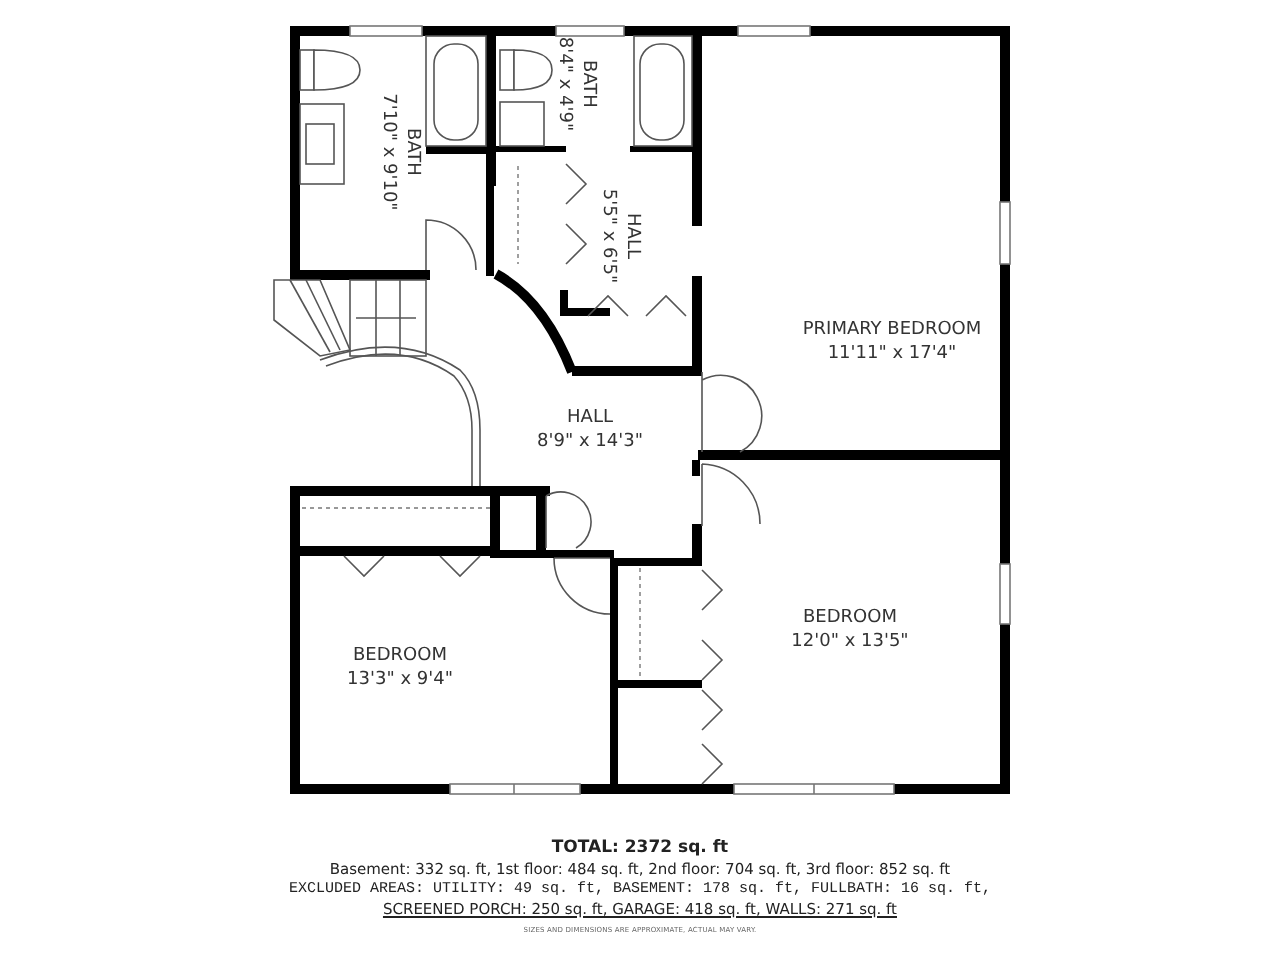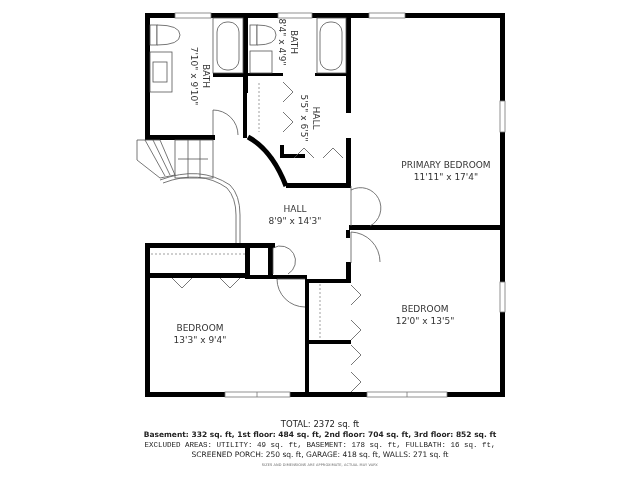--- a/index.html
+++ b/index.html
@@ -1,21 +1,21 @@
 <!DOCTYPE html>
 <html><head>
   <meta charset="utf-8">
   <style>
     html, body { margin: 0; padding: 0; background: #ffffff; }
     body { width: 640px; height: 480px; position: relative; overflow: hidden; font-family: "DejaVu Sans", sans-serif; }
     #plan { position: absolute; left: 0; top: 0; }
     .lbl { position: absolute; color: #333; text-align: center; white-space: nowrap; font-size: 9px; line-height: 12px; }
     .rot { transform-origin: center center; }
     .footer { position: absolute; left: 0; width: 640px; text-align: center; color: #222; }
-    .f-total { top: 419px; font-size: 8.5px; font-weight: normal; }
+    .f-total { top: 419px; font-size: 8.5px; font-weight: bold; }
     .f-line { font-size: 7.5px; line-height: 10px; }
     .f-small { top: 463px; font-size: 3.5px; color: #666; letter-spacing: 0.1px; }
   </style>
 </head>
 <body>
 
 <svg id="plan" width="640" height="480" viewBox="0 0 640 480" xmlns="http://www.w3.org/2000/svg">
   <g fill="#000">
 
     <rect x="145" y="13" width="360" height="5"></rect>
@@ -162,16 +162,16 @@
   <div>BEDROOM</div>
   <div>13'3" x 9'4"</div>
 </div>
 
 <div class="lbl" style="left:385px; top:303px; width:80px;">
   <div>BEDROOM</div>
   <div>12'0" x 13'5"</div>
 </div>
 
 <div class="footer f-total">TOTAL: 2372 sq. ft</div>
-<div class="footer f-line" style="top:430px;font-weight:bold;">Basement: 332 sq. ft, 1st floor: 484 sq. ft, 2nd floor: 704 sq. ft, 3rd floor: 852 sq. ft</div>
+<div class="footer f-line" style="top:430px;">Basement: 332 sq. ft, 1st floor: 484 sq. ft, 2nd floor: 704 sq. ft, 3rd floor: 852 sq. ft</div>
 <div class="footer f-line" style="top:440px;font-family:Liberation Mono, monospace;">EXCLUDED AREAS: UTILITY: 49 sq. ft, BASEMENT: 178 sq. ft, FULLBATH: 16 sq. ft,</div>
-<div class="footer f-line" style="top:450px;">SCREENED PORCH: 250 sq. ft, GARAGE: 418 sq. ft, WALLS: 271 sq. ft</div>
+<div class="footer f-line" style="top:450px;text-decoration:underline;">SCREENED PORCH: 250 sq. ft, GARAGE: 418 sq. ft, WALLS: 271 sq. ft</div>
 <div class="footer f-small">SIZES AND DIMENSIONS ARE APPROXIMATE, ACTUAL MAY VARY.</div>
 
 </body></html>

